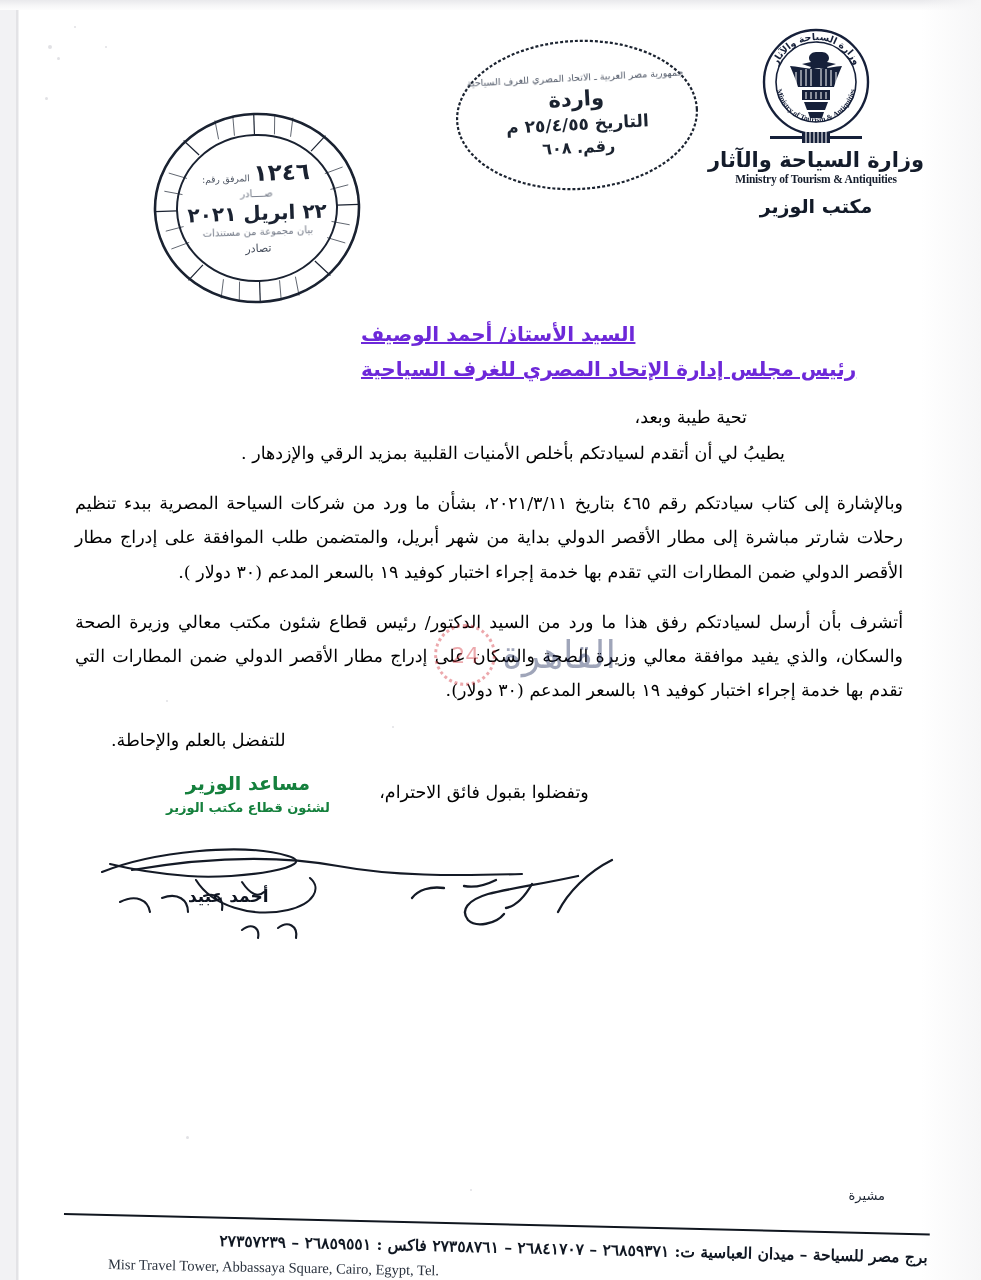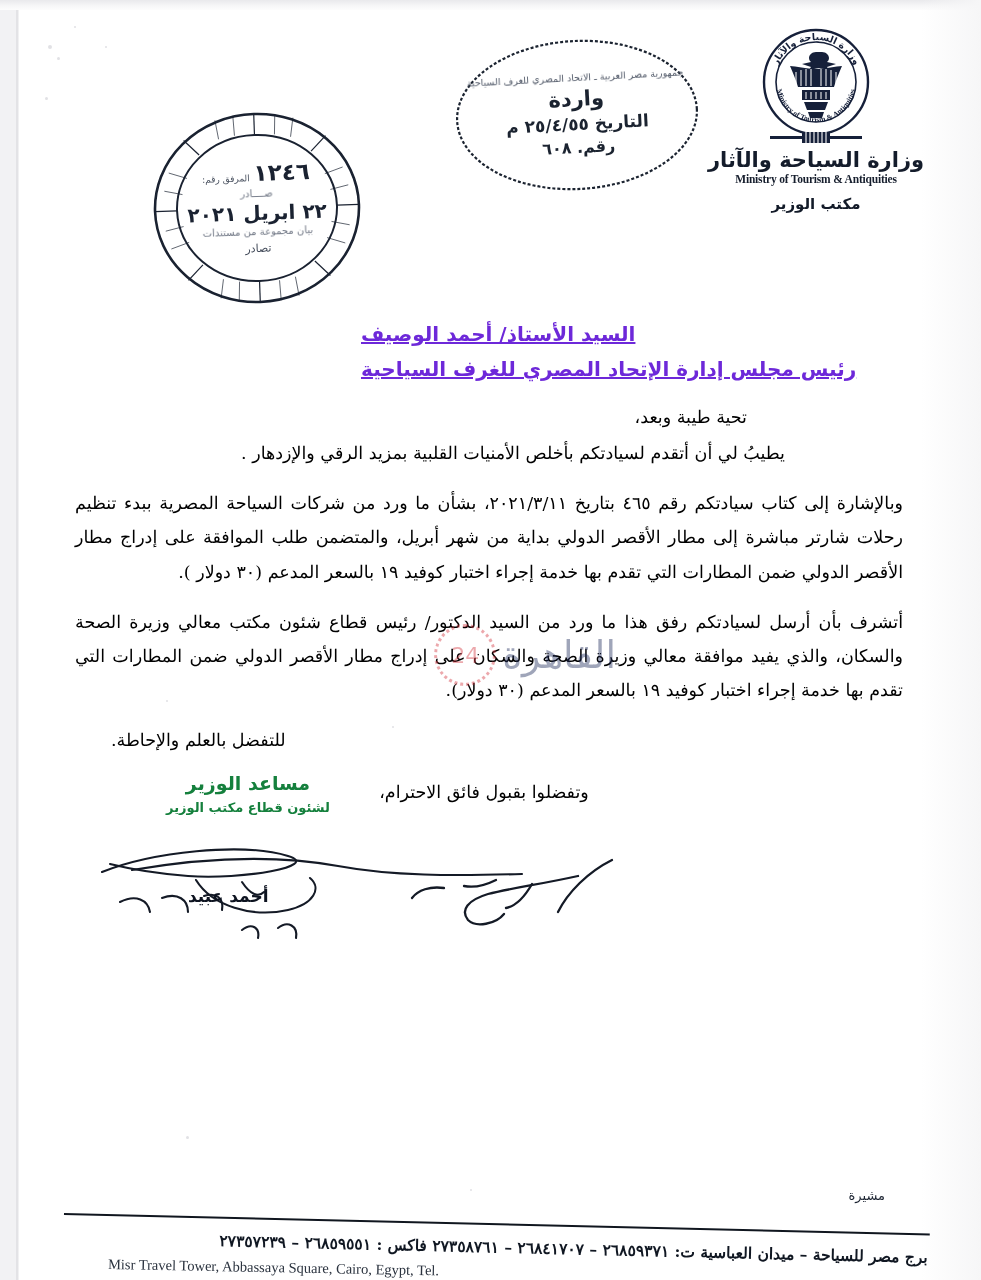--- a/index.html
+++ b/index.html
@@ -75,21 +75,21 @@
     margin-top: 1px;
     font-size: 11.5px;
     font-weight: 700;
     letter-spacing: -0.2px;
     color: #161e2d;
     font-family: "Liberation Serif", "DejaVu Serif", serif;
     direction: ltr;
   }
   .office-ar {
     margin-top: 10px;
-    font-size: 15px;
+    font-size: 19px;
     font-weight: 700;
     letter-spacing: 2px;
     color: #121a28;
   }
 
   
   .round-stamp {
     position: absolute;
     top: 108px;
     left: 148px;

